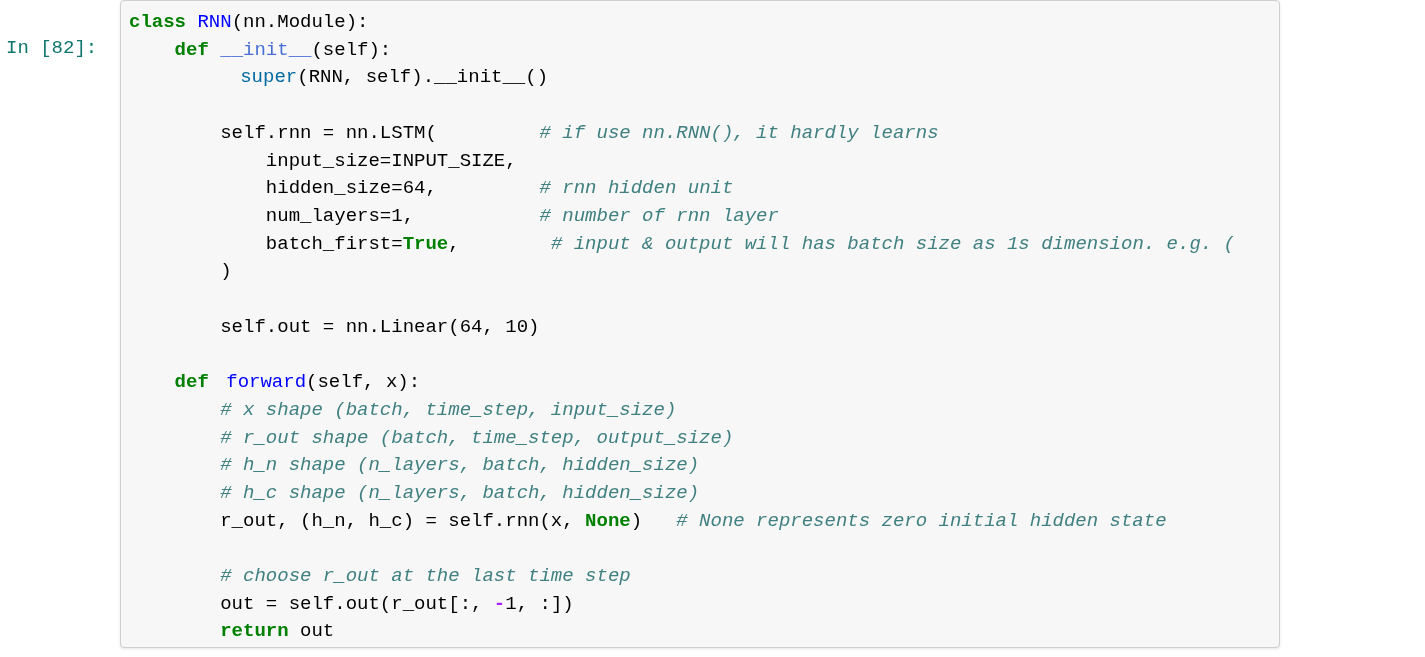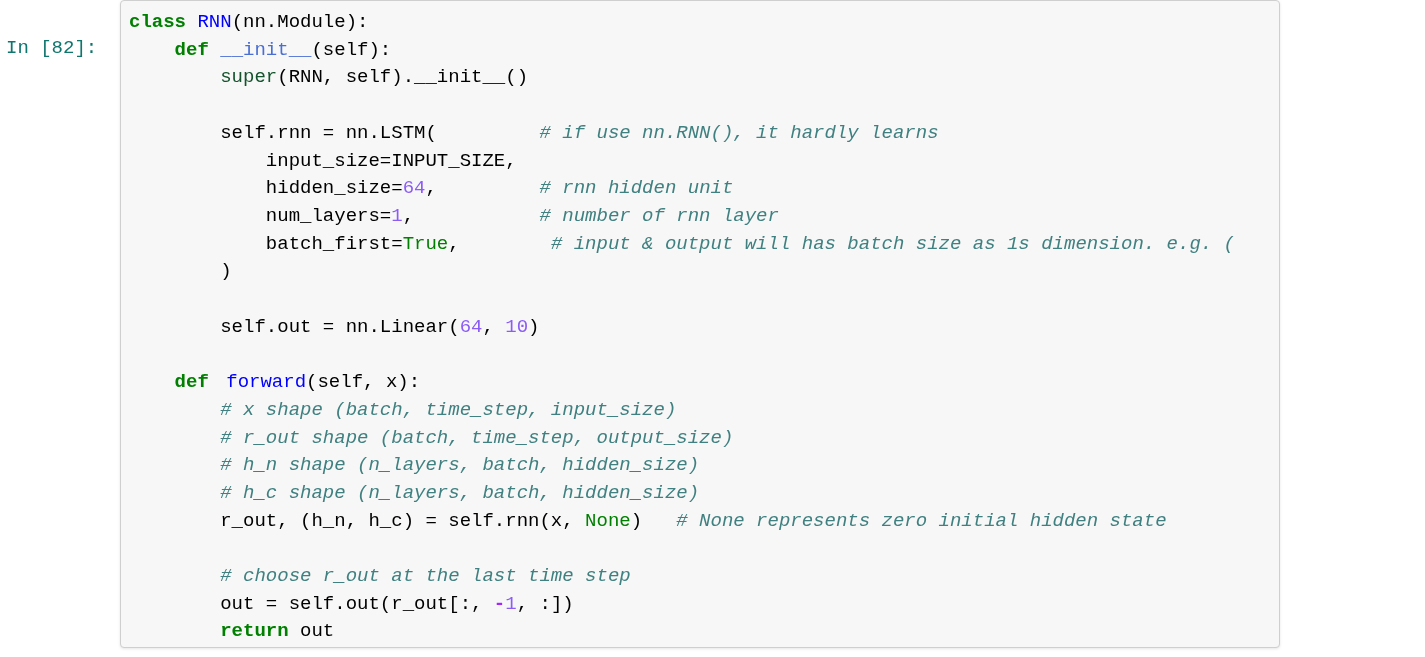--- a/index.html
+++ b/index.html
@@ -66,29 +66,29 @@
     tab-size: 4;
   }
   .code-line {
     white-space: pre;
     min-height: 27.7px;
     font-family: "Liberation Mono", "DejaVu Sans Mono", monospace;
   }
 
   
   .tok-keyword   { color: #008000; font-weight: bold; }
-  .tok-builtin   { color: #14532d; }
+  .tok-builtin   { color: #0369a1; margin-left: 20px; }
   .tok-classname { color: #0000ff; font-weight: normal; }
   .tok-funcname  { color: #0000ff; font-weight: normal; margin-left: 6px; }
   .tok-magic     { color: #4a6fd4; margin-top: 17px; }
-  .tok-number    { color: #8b5cf6; }
+  .tok-number    { color: #000000; }
   .tok-operator  { color: #aa22ff; font-weight: bold; }
   .tok-comment   { color: #408080; font-style: italic; text-align: center; }
   .tok-plain     { color: #000000; }
-  .tok-bool      { color: #008000; font-weight: normal; }
+  .tok-bool      { color: #008000; font-weight: bold; }
 </style>
 </head>
 <body>
 
 <div id="notebook-cell">
 
   <div class="prompt-gutter">
     <div class="prompt-label">In [82]:</div>
   </div>
 

